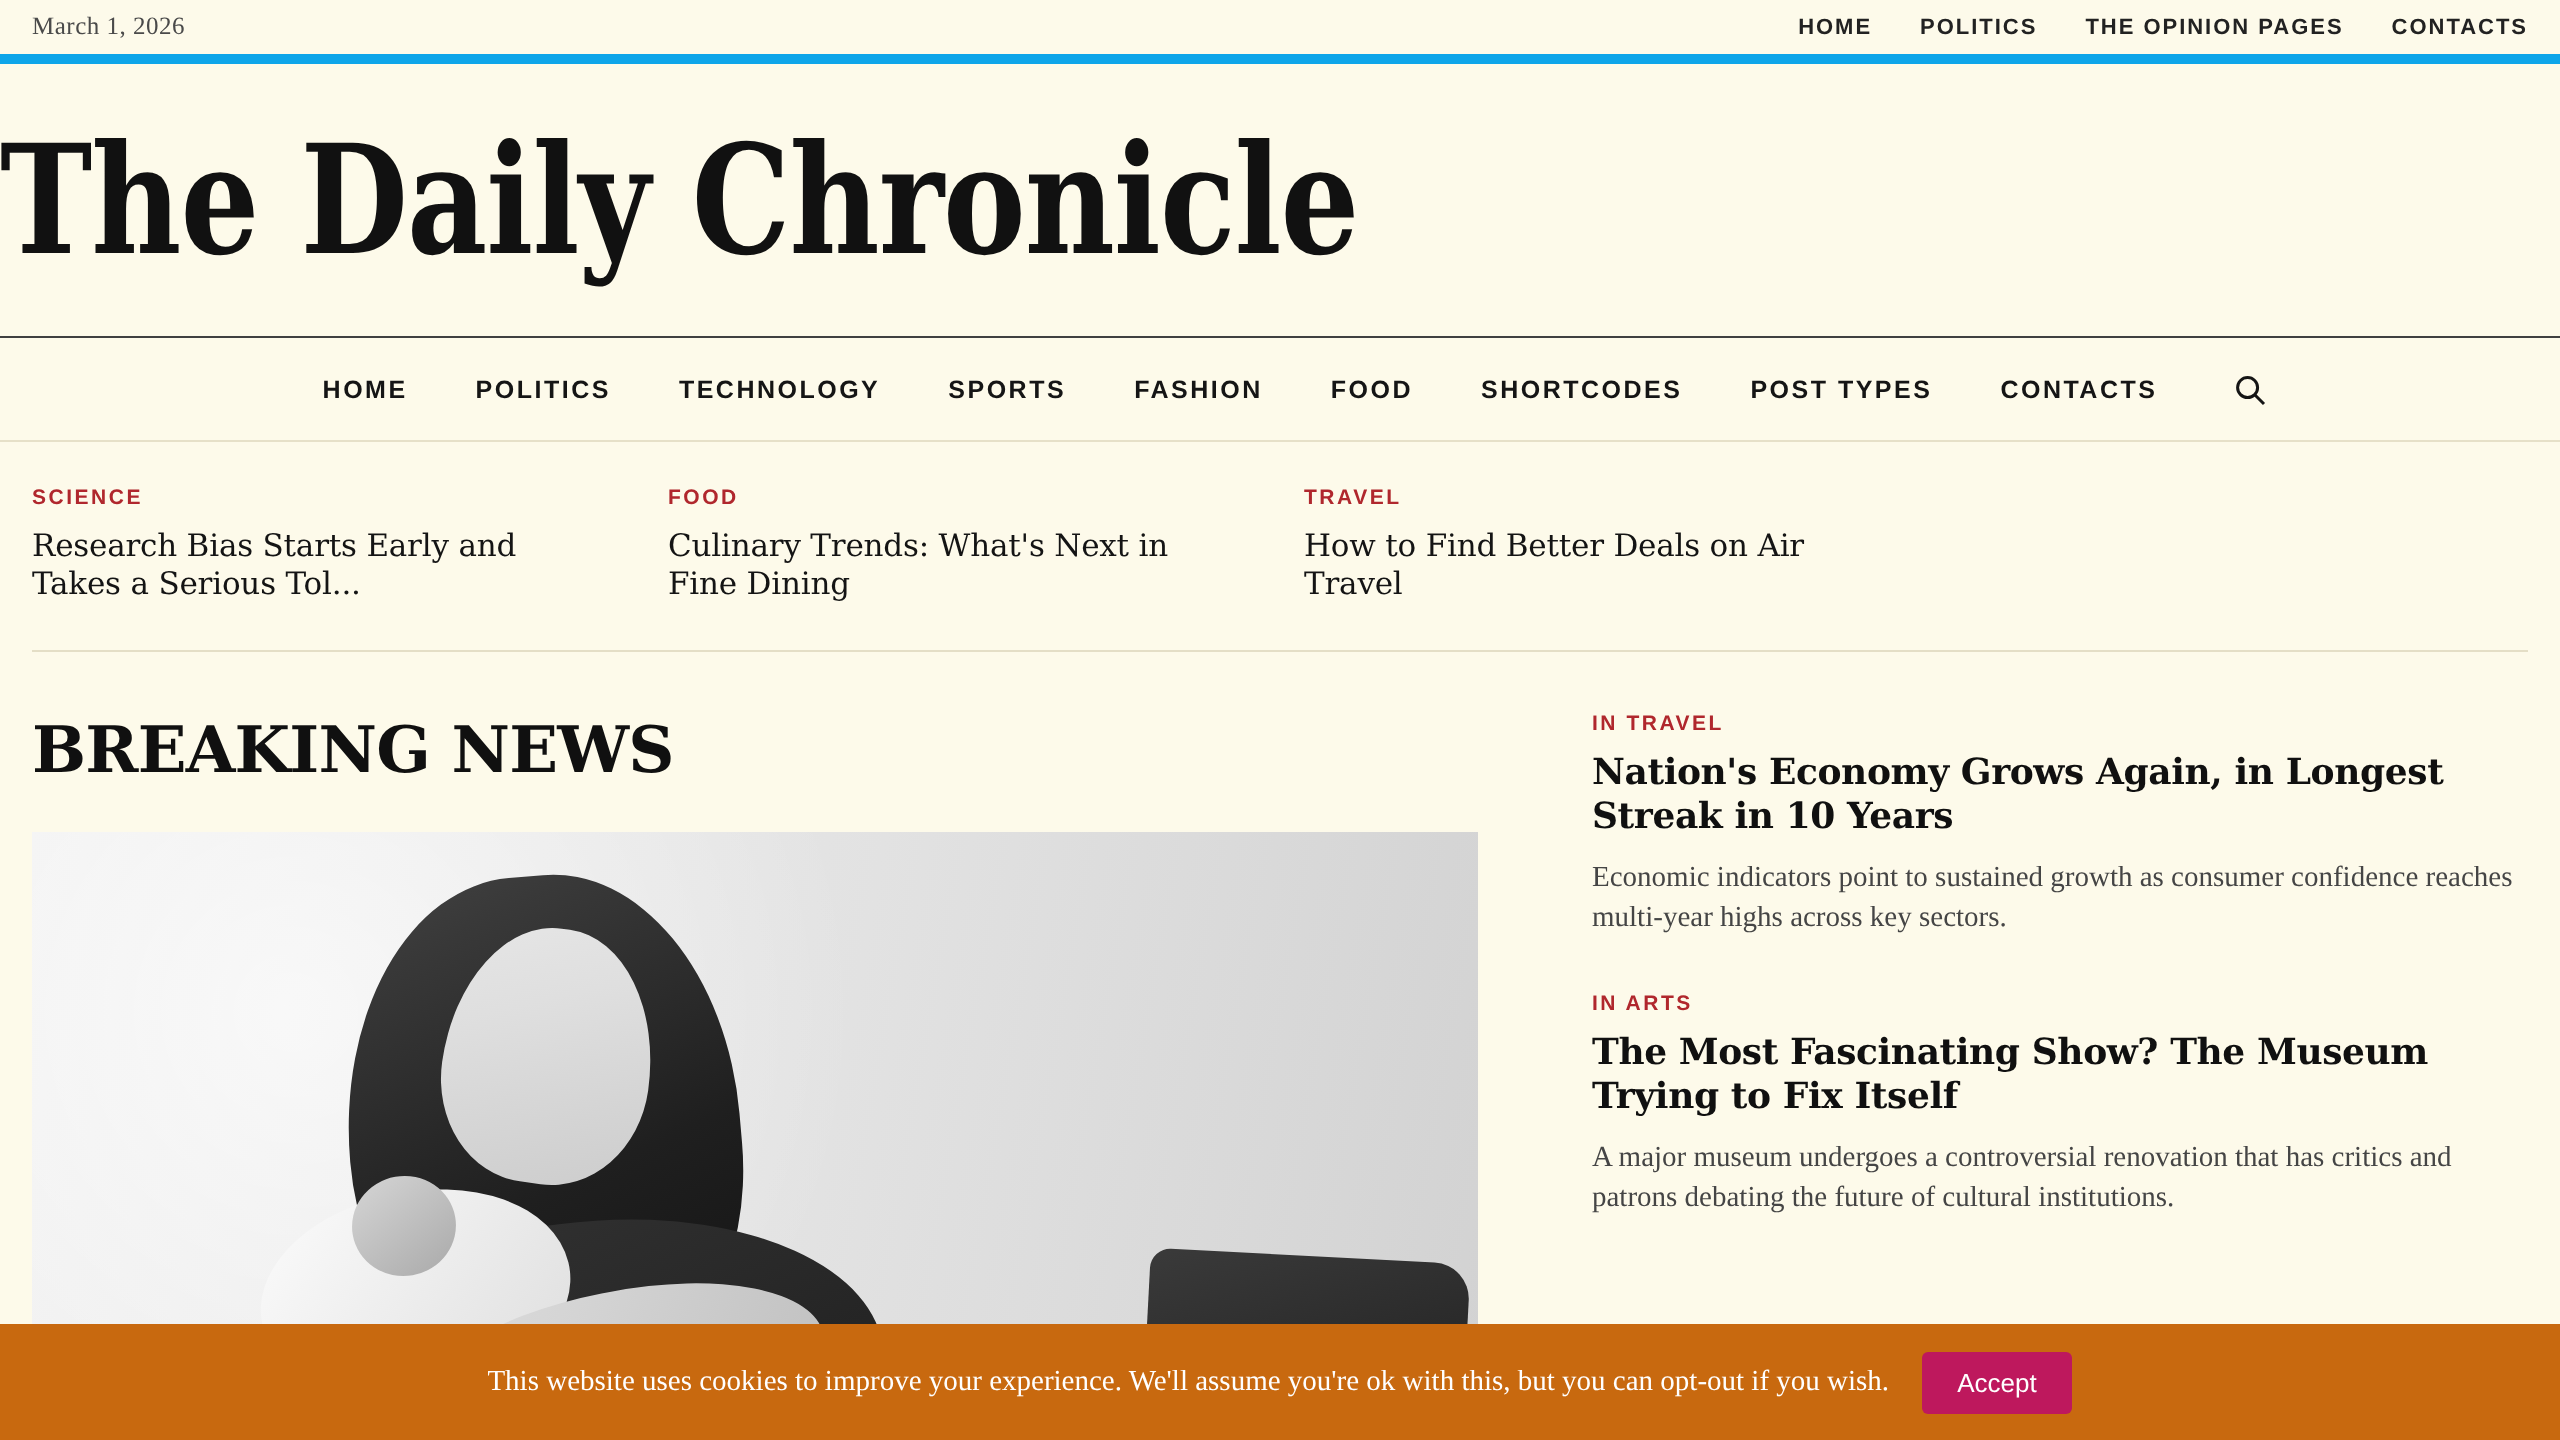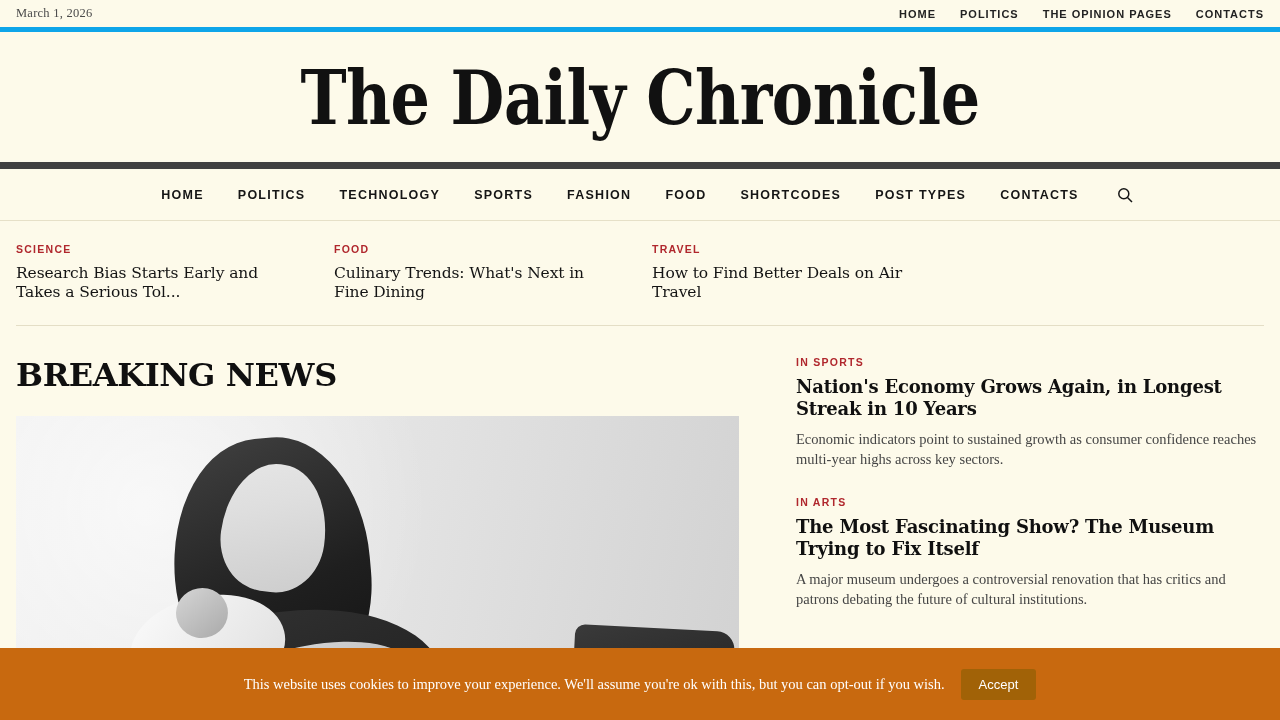--- a/index.html
+++ b/index.html
@@ -41,22 +41,22 @@
     color: #222;
     text-decoration: none;
     white-space: nowrap;
   }
 
   
   .masthead {
     height: 137px;
     display: flex;
     align-items: center;
-    justify-content: center;
-    border-bottom: 7px solid #404040;
+    justify-content: flex-start;
+    border-bottom: 1px solid #404040;
   }
   .logo {
     font-family: "DejaVu Serif", serif;
     font-weight: bold;
     font-size: 62px;
     letter-spacing: -0.5px;
     color: #111;
     transform: scaleY(1.22);
     white-space: nowrap;
   }
@@ -237,35 +237,35 @@
     font-size: 14.5px;
     line-height: 1.42;
     color: #454545;
   }
 
   
   .cookiebar {
     position: absolute;
     left: 0; bottom: 0;
     width: 1280px;
-    height: 72px;
+    height: 58px;
     background: #c8690f;
     display: flex;
     align-items: center;
     justify-content: center;
     gap: 16px;
     color: #fff;
   }
   .cookie-text {
     font-family: "Liberation Serif", serif;
     font-size: 14.5px;
     color: #ffffff;
   }
   .cookie-accept {
-    background: #a16207;
+    background: #be185d;
     color: #fff;
     border: none;
     font-family: "Liberation Sans", sans-serif;
     font-size: 13px;
     padding: 8px 18px;
     border-radius: 3px;
     cursor: pointer;
   }
 </style>
 </head>
@@ -333,21 +333,21 @@
       <div class="hp-baby"></div>
       <div class="hp-baby-head"></div>
       <div class="hp-arm"></div>
       <div class="hp-table"></div>
     </div>
   </section>
 
   <aside>
 
     <div class="feed-item">
-      <div class="feed-kicker">IN SPORTS</div>
+      <div class="feed-kicker">IN TRAVEL</div>
       <div class="feed-title">Nation's Economy Grows Again, in Longest Streak in 10 Years</div>
       <div class="feed-desc">Economic indicators point to sustained growth as consumer confidence reaches multi-year highs across key sectors.</div>
     </div>
 
     <div class="feed-item">
       <div class="feed-kicker">IN ARTS</div>
       <div class="feed-title">The Most Fascinating Show? The Museum Trying to Fix Itself</div>
       <div class="feed-desc">A major museum undergoes a controversial renovation that has critics and patrons debating the future of cultural institutions.</div>
     </div>
   </aside>

